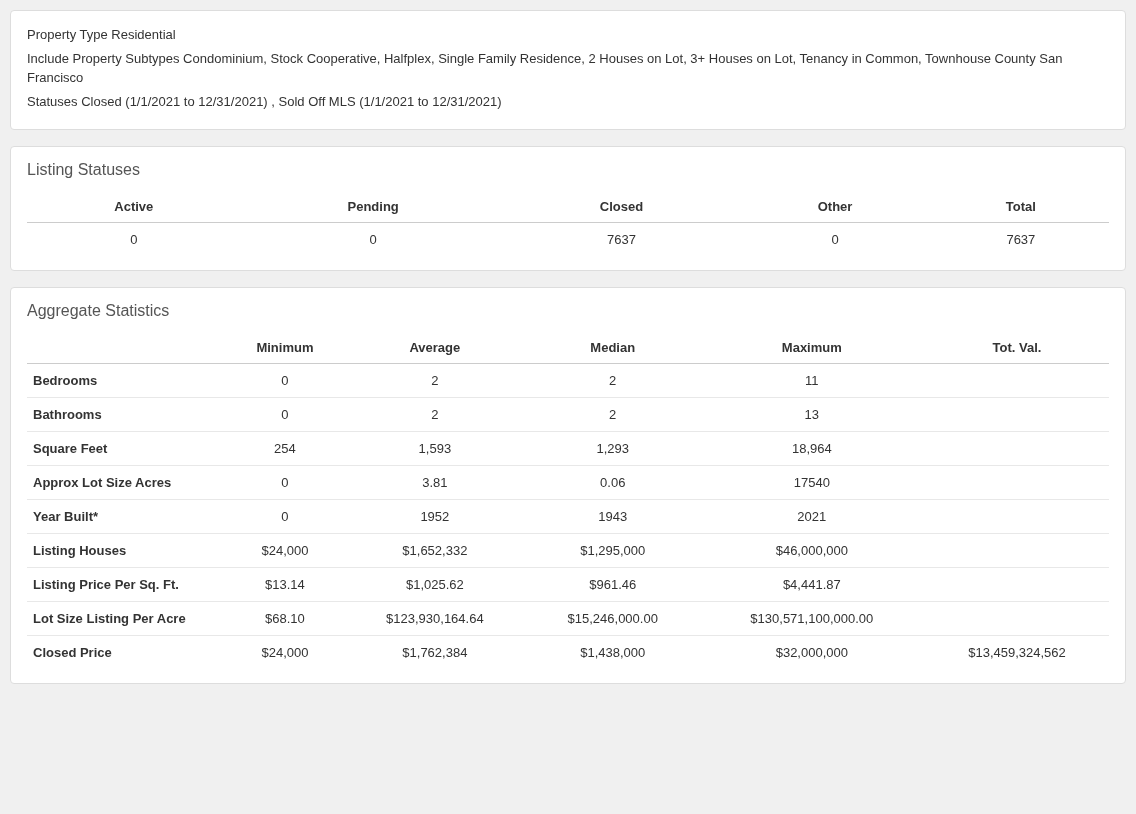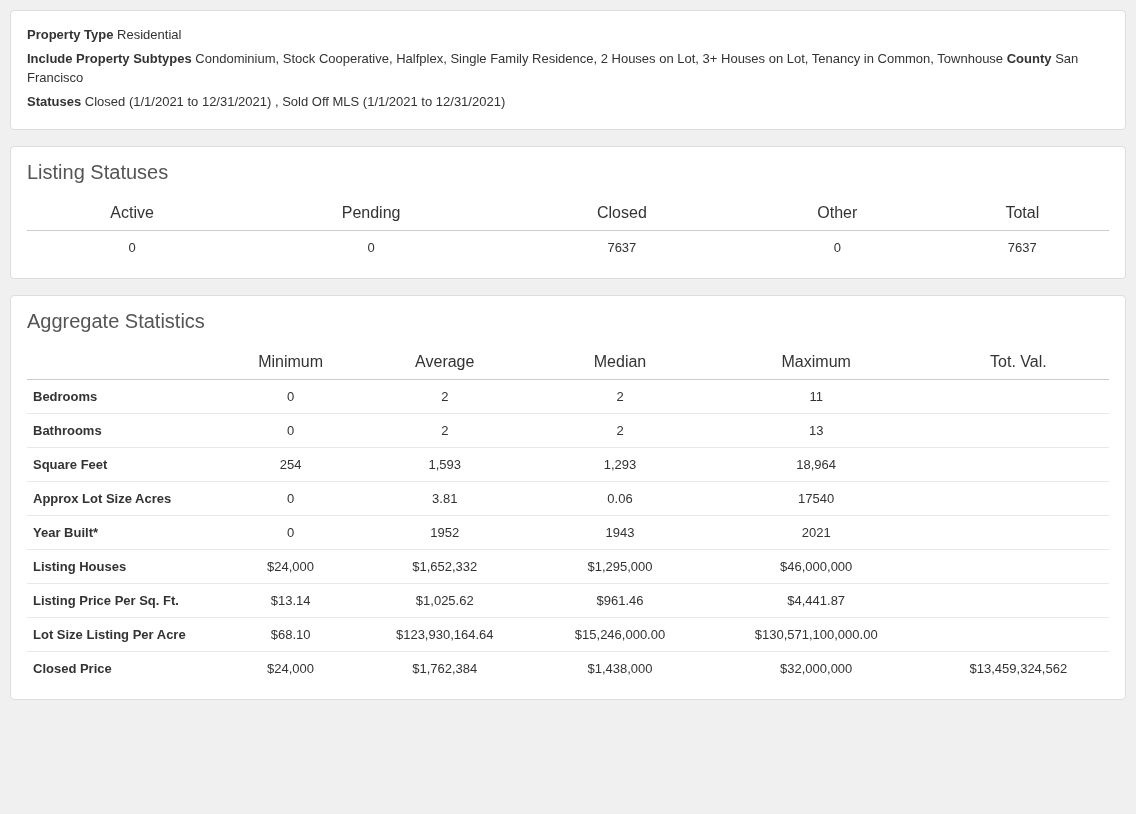--- a/index.html
+++ b/index.html
@@ -15,40 +15,40 @@
       border: 1px solid #ddd;
       border-radius: 4px;
       margin-bottom: 16px;
       padding: 14px 16px;
     }
     .property-info p {
       margin-bottom: 4px;
       line-height: 1.5;
     }
     .property-info strong {
-      font-weight: bold;
+      font-weight: normal;
       text-align: right;
     }
     .section-title {
-      font-size: 20px;
+      font-size: 16px;
       font-weight: normal;
       color: #555;
       margin-bottom: 12px;
     }
     table {
       width: 100%;
       border-collapse: collapse;
     }
     th {
-      font-weight: normal;
+      font-weight: bold;
       text-align: center;
       padding: 8px 6px;
       border-bottom: 1px solid #ccc;
       color: #333;
-      font-size: 16px;
+      font-size: 13px;
     }
     td {
       text-align: center;
       padding: 9px 6px;
       border-bottom: 1px solid #e8e8e8;
       font-size: 13px;
     }
     td.row-label {
       text-align: left;
       font-weight: bold;

